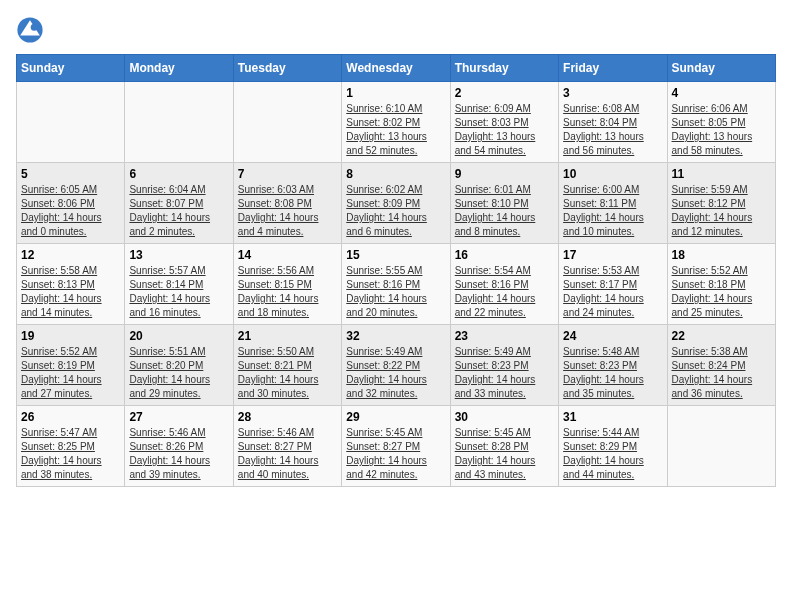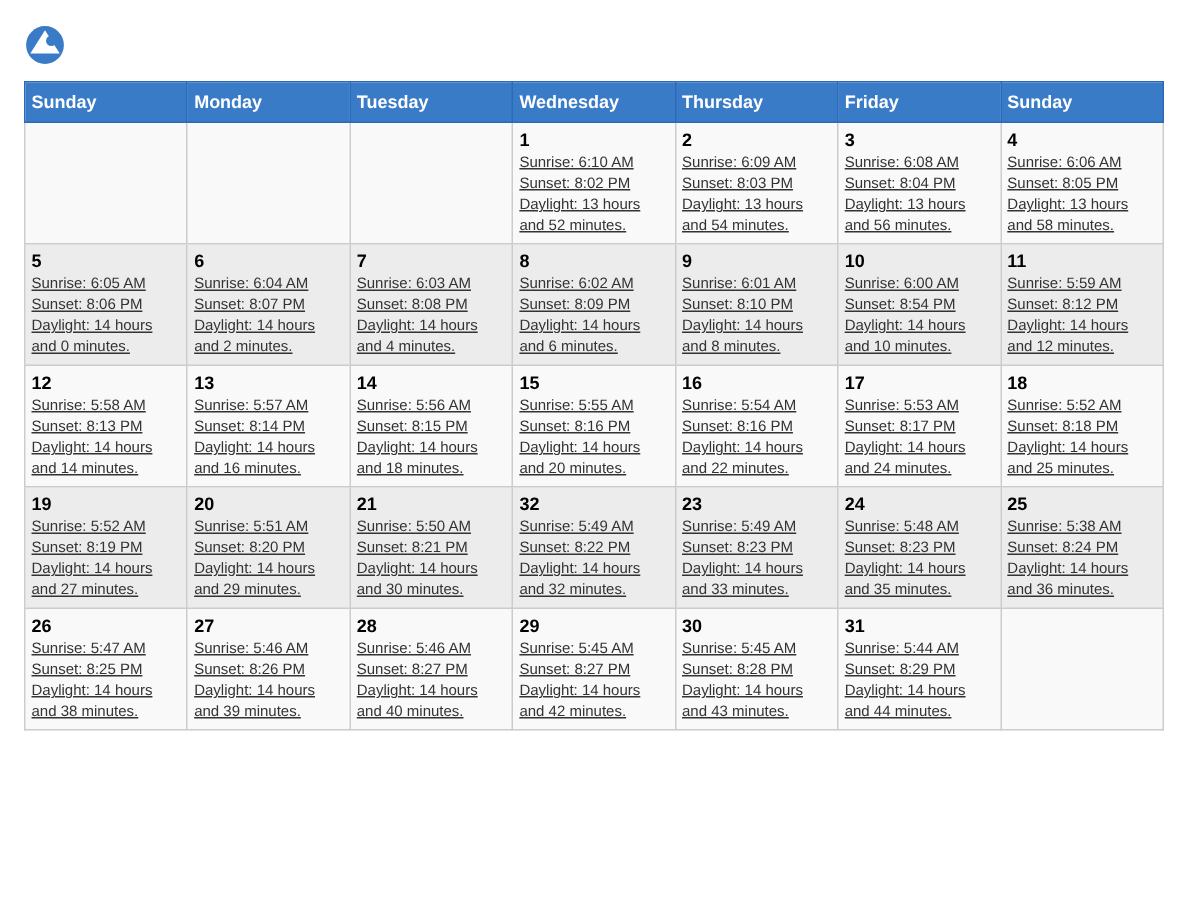--- a/index.html
+++ b/index.html
@@ -190,21 +190,21 @@
         <td>
           <span class="day-number">9</span>
           <div class="day-info">Sunrise: 6:01 AM
 Sunset: 8:10 PM
 Daylight: 14 hours
 and 8 minutes.</div>
         </td>
         <td>
           <span class="day-number">10</span>
           <div class="day-info">Sunrise: 6:00 AM
-Sunset: 8:54 PM
+Sunset: 8:11 PM
 Daylight: 14 hours
 and 10 minutes.</div>
         </td>
         <td>
           <span class="day-number">11</span>
           <div class="day-info">Sunrise: 5:59 AM
 Sunset: 8:12 PM
 Daylight: 14 hours
 and 12 minutes.</div>
         </td>
@@ -297,21 +297,21 @@
 and 33 minutes.</div>
         </td>
         <td>
           <span class="day-number">24</span>
           <div class="day-info">Sunrise: 5:48 AM
 Sunset: 8:23 PM
 Daylight: 14 hours
 and 35 minutes.</div>
         </td>
         <td>
-          <span class="day-number">25</span>
+          <span class="day-number">22</span>
           <div class="day-info">Sunrise: 5:38 AM
 Sunset: 8:24 PM
 Daylight: 14 hours
 and 36 minutes.</div>
         </td>
       </tr>
       <tr>
         <td>
           <span class="day-number">26</span>
           <div class="day-info">Sunrise: 5:47 AM

